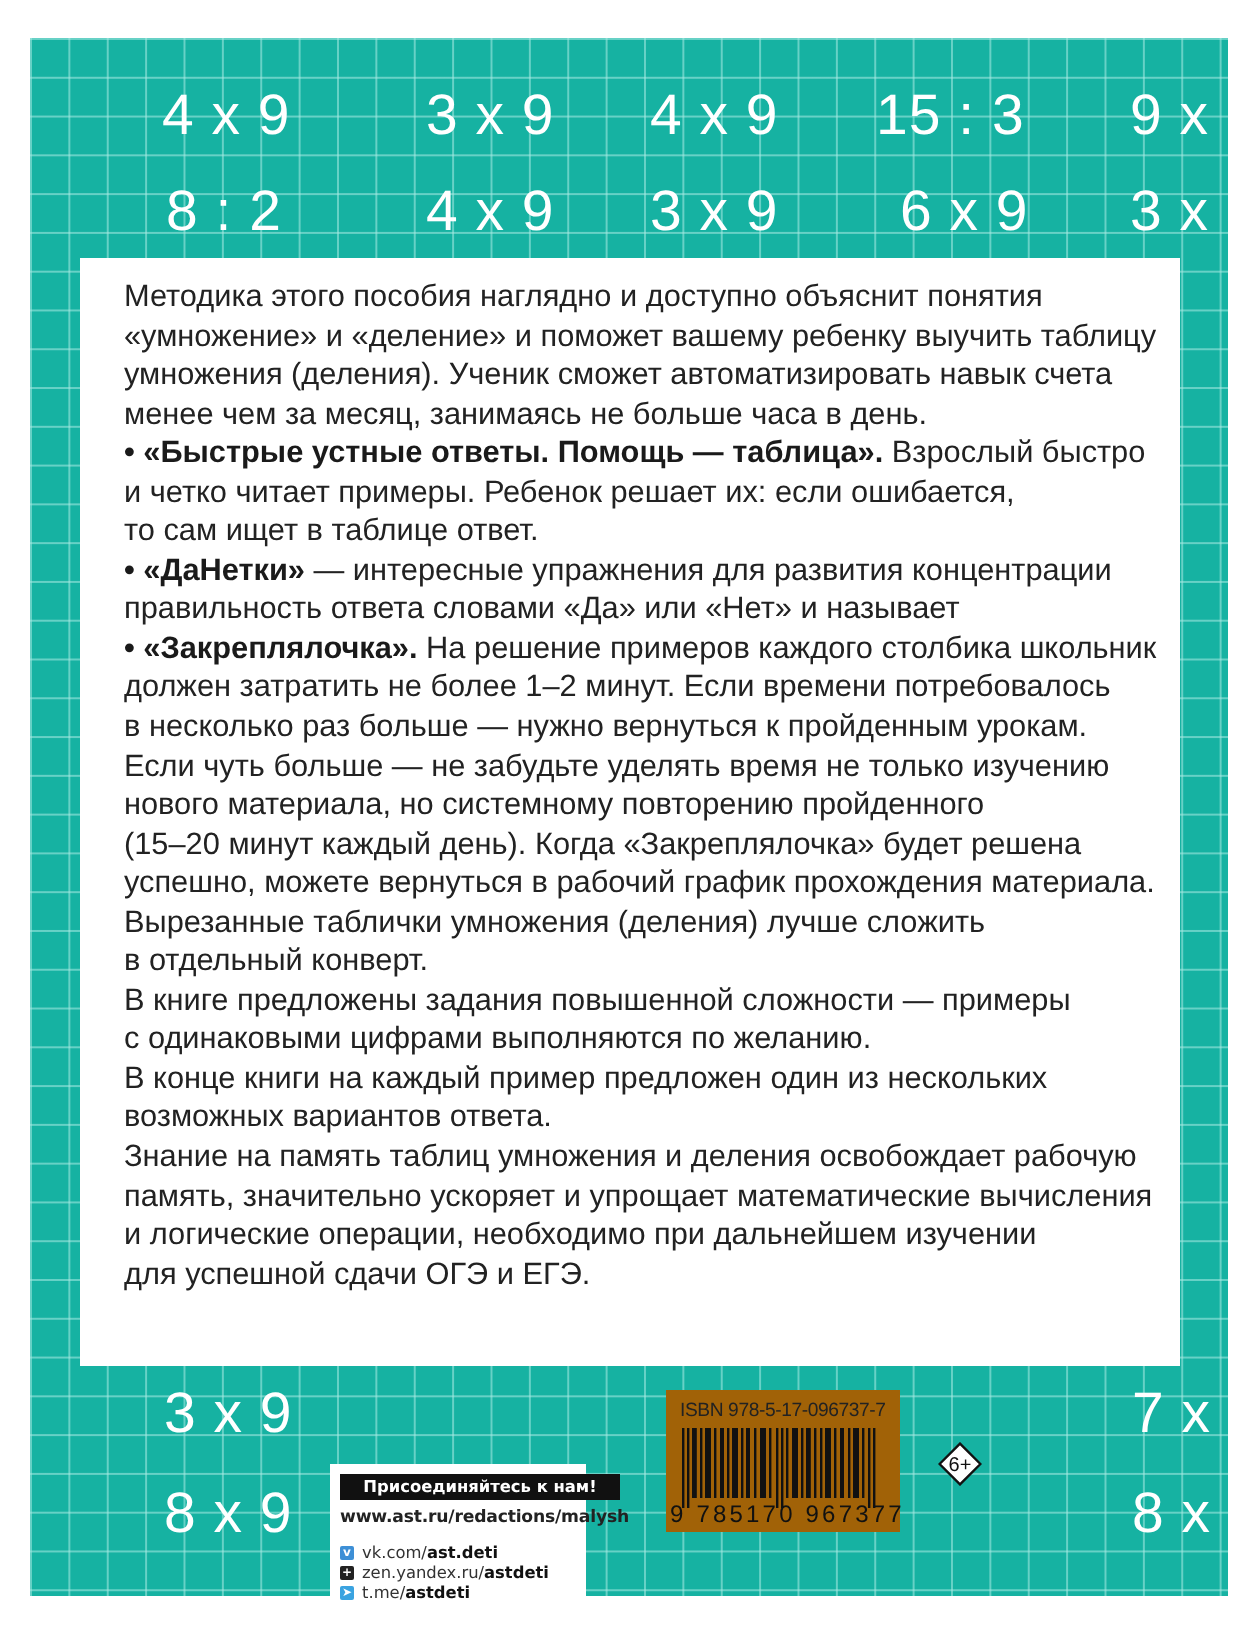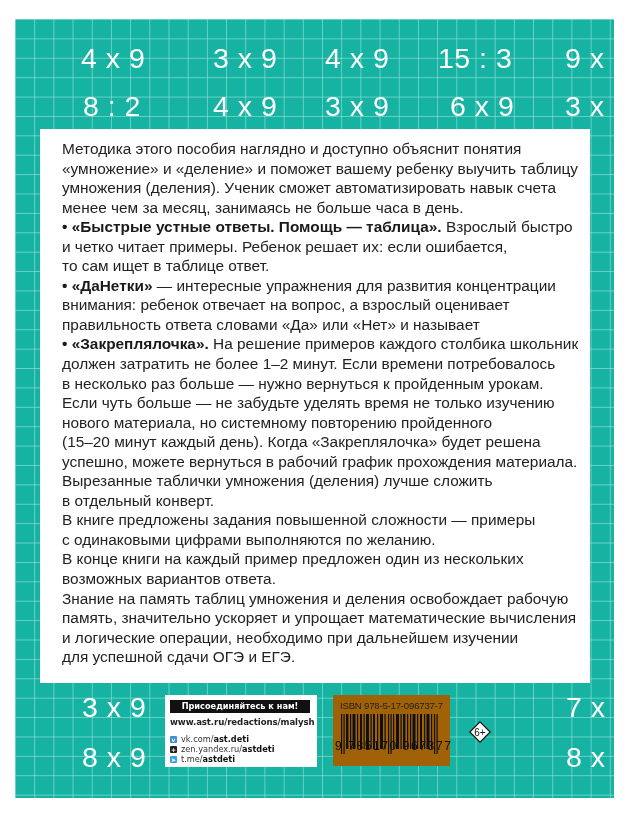--- a/index.html
+++ b/index.html
@@ -27,21 +27,21 @@
     background: #ffffff;
   }
   .text {
     position: absolute; left: 22px; top: 10px; width: 520px;
     font-size: 15.4px; line-height: 19.55px; color: #222222;
     font-family: "Liberation Sans", sans-serif;
   }
   .text p { margin: 0; }
   .text b { font-weight: bold; color: #1a1a1a; }
   .social {
-    position: absolute; left: 165px; top: 695px; width: 152px; height: 72px;
+    position: absolute; left: 165px; top: 732px; width: 128px; height: 72px;
     background: #ffffff;
     font-family: "DejaVu Sans", sans-serif;
   }
   .social .join {
     position: absolute; left: 5px; top: 5px; width: 140px; height: 13px;
     background: #111111; color: #ffffff; font-size: 8.2px; font-weight: bold;
     line-height: 13px; text-align: center;
   }
   .social .site {
     position: absolute; left: 5px; top: 22px; font-size: 8.6px; font-weight: bold; color: #222;
@@ -56,21 +56,21 @@
   }
   .isbn {
     position: absolute; left: 333px; top: 695px; width: 117px; height: 71px; background: #a16207;
   }
   .isbn .isbn-text {
     position: absolute; left: 7px; top: 5px; font-size: 9.6px; color: #222; white-space: nowrap;
     font-family: "Liberation Sans Narrow", "Liberation Sans", sans-serif; letter-spacing: -0.2px;
   }
   .isbn .bars { position: absolute; left: 4px; top: 19px; width: 108px; height: 40px; }
   .isbn .digits {
-    position: absolute; left: 2px; top: 44px; font-size: 12px; color: #111; letter-spacing: 1.6px;
+    position: absolute; left: 2px; top: 55px; font-size: 12px; color: #111; letter-spacing: 1.6px;
     background: transparent; white-space: nowrap; font-family: "Liberation Sans", sans-serif;
   }
   .age {
     position: absolute; left: 469px; top: 721px; width: 22px; height: 22px;
   }
 </style>
 </head>
 <body>
 
 <div class="cover"></div>
@@ -90,21 +90,20 @@
 <div class="panel">
   <div class="text" id="desc">
       <p>Методика этого пособия наглядно и доступно объяснит понятия</p>
       <p>«умножение» и «деление» и поможет вашему ребенку выучить таблицу</p>
       <p>умножения (деления). Ученик сможет автоматизировать навык счета</p>
       <p>менее чем за месяц, занимаясь не больше часа в день.</p>
       <p><b>• «Быстрые устные ответы. Помощь — таблица».</b> Взрослый быстро</p>
       <p>и четко читает примеры. Ребенок решает их: если ошибается,</p>
       <p>то сам ищет в таблице ответ.</p>
       <p><b>• «ДаНетки»</b> — интересные упражнения для развития концентрации</p>
-      <p>внимания: ребенок отвечает на вопрос, а взрослый оценивает</p>
       <p>правильность ответа словами «Да» или «Нет» и называет</p>
       <p><b>• «Закреплялочка».</b> На решение примеров каждого столбика школьник</p>
       <p>должен затратить не более 1–2 минут. Если времени потребовалось</p>
       <p>в несколько раз больше — нужно вернуться к пройденным урокам.</p>
       <p>Если чуть больше — не забудьте уделять время не только изучению</p>
       <p>нового материала, но системному повторению пройденного</p>
       <p>(15–20 минут каждый день). Когда «Закреплялочка» будет решена</p>
       <p>успешно, можете вернуться в рабочий график прохождения материала.</p>
       <p>Вырезанные таблички умножения (деления) лучше сложить</p>
       <p>в отдельный конверт.</p>

